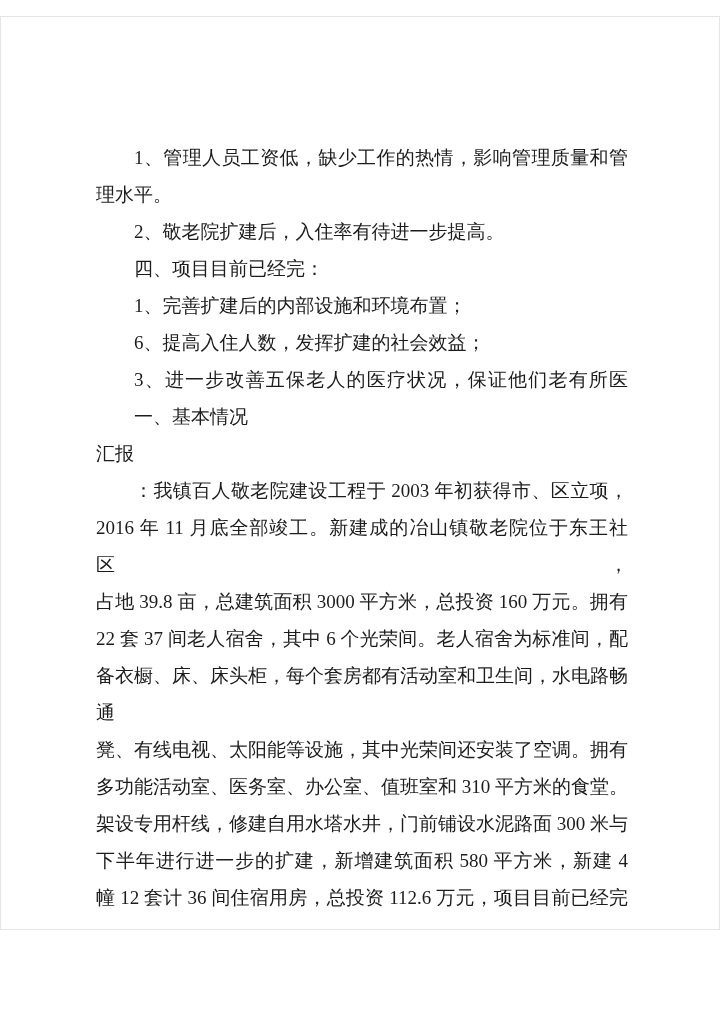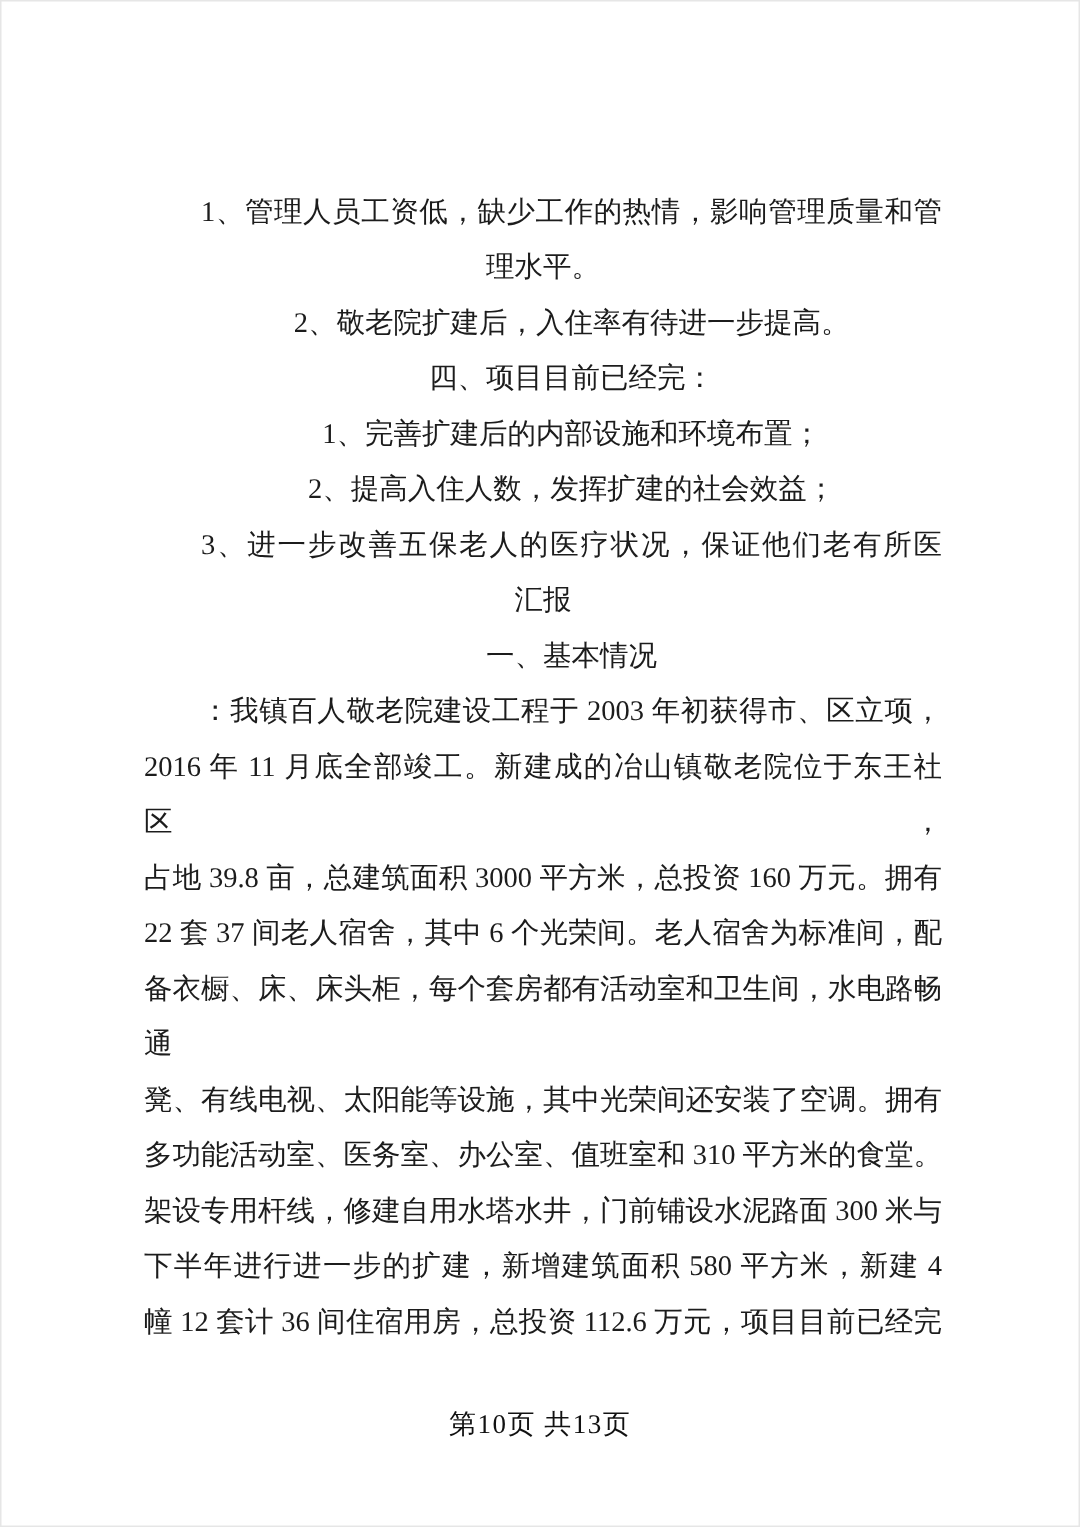--- a/index.html
+++ b/index.html
@@ -3,40 +3,39 @@
 <meta charset="utf-8">
 <style>
   html, body {
     margin: 0;
     padding: 0;
     background: #ffffff;
   }
   .page {
     position: relative;
     width: 720px;
-    height: 1018px;
-    margin: 0 auto;
+    height: 914px;
+    margin: 16px auto;
     background: #ffffff;
     box-sizing: border-box;
     border: 1px solid #e6e6e6;
     overflow: hidden;
     font-family: "Liberation Serif", "DejaVu Serif", serif;
     color: #1c1c1c;
   }
   .content {
     position: absolute;
     left: 95px;
     top: 122px;
     width: 532px;
     font-size: 19px;
     line-height: 37px;
   }
   .line {
     min-height: 37px;
-    text-align: center;
   }
   .line.indent {
     text-indent: 38px;
   }
   .line.fill {
     text-align: justify;
     text-align-last: justify;
   }
   .footer {
     position: absolute;
@@ -52,24 +51,24 @@
 </head>
 <body>
 
 <div class="page">
   <div class="content">
       <div class="line indent fill">1、管理人员工资低，缺少工作的热情，影响管理质量和管</div>
       <div class="line">理水平。</div>
       <div class="line indent">2、敬老院扩建后，入住率有待进一步提高。</div>
       <div class="line indent">四、项目目前已经完：</div>
       <div class="line indent">1、完善扩建后的内部设施和环境布置；</div>
-      <div class="line indent">2、提高入住人数，发挥扩建的社会效益；</div>
+      <div class="line indent">6、提高入住人数，发挥扩建的社会效益；</div>
       <div class="line indent fill">3、进一步改善五保老人的医疗状况，保证他们老有所医</div>
+      <div class="line indent">一、基本情况</div>
       <div class="line">汇报</div>
-      <div class="line indent">一、基本情况</div>
       <div class="line indent fill">：我镇百人敬老院建设工程于 2003 年初获得市、区立项，</div>
       <div class="line fill">2016 年 11 月底全部竣工。新建成的冶山镇敬老院位于东王社区，</div>
       <div class="line fill">占地 39.8 亩，总建筑面积 3000 平方米，总投资 160 万元。拥有</div>
       <div class="line fill">22 套 37 间老人宿舍，其中 6 个光荣间。老人宿舍为标准间，配</div>
       <div class="line fill">备衣橱、床、床头柜，每个套房都有活动室和卫生间，水电路畅通</div>
       <div class="line fill">凳、有线电视、太阳能等设施，其中光荣间还安装了空调。拥有</div>
       <div class="line fill">多功能活动室、医务室、办公室、值班室和 310 平方米的食堂。</div>
       <div class="line fill">架设专用杆线，修建自用水塔水井，门前铺设水泥路面 300 米与</div>
       <div class="line fill">下半年进行进一步的扩建，新增建筑面积 580 平方米，新建 4</div>
       <div class="line fill">幢 12 套计 36 间住宿用房，总投资 112.6 万元，项目目前已经完</div>

